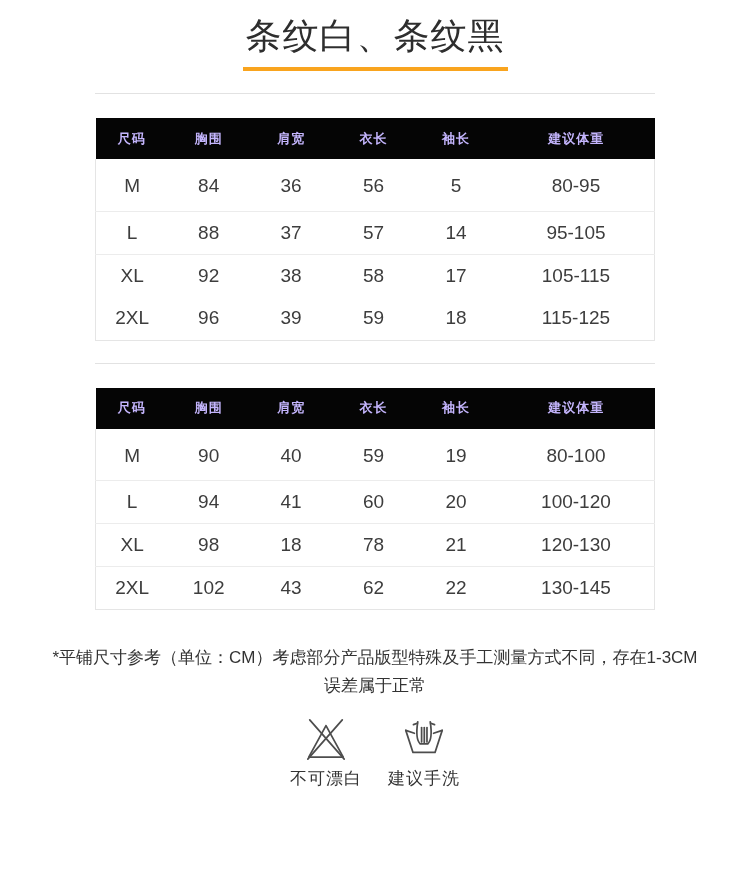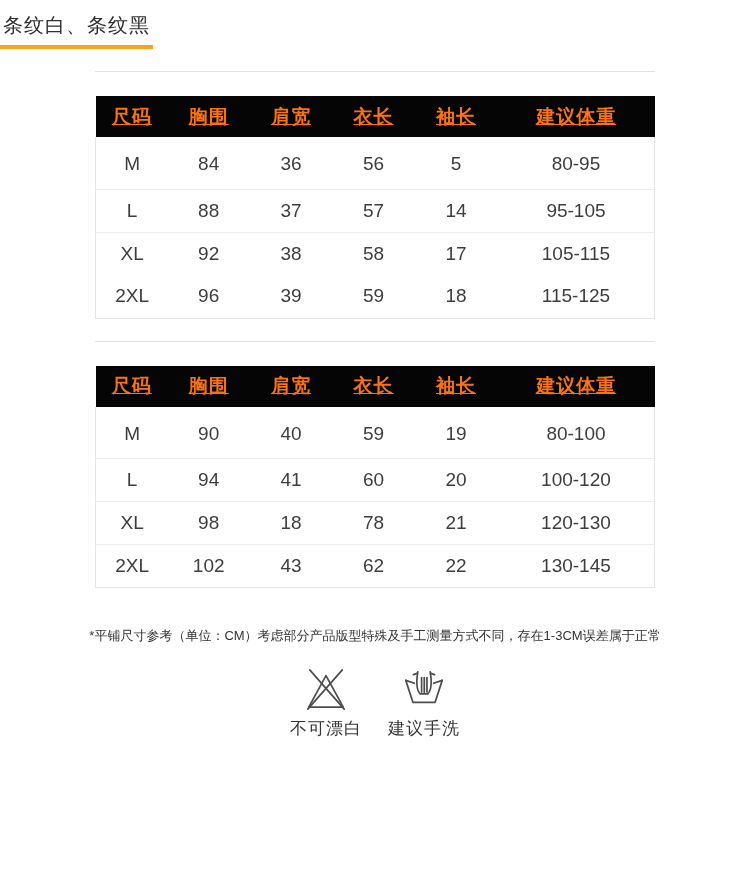--- a/index.html
+++ b/index.html
@@ -11,23 +11,23 @@
   }
   .page {
     width: 750px;
     height: 884px;
     margin: 0 auto;
     background: #ffffff;
     padding-top: 12px;
     overflow: hidden;
   }
   .section-title {
-    text-align: left;
+    text-align: center;
     margin: 0;
-    font-size: 20px;
+    font-size: 36px;
     font-weight: 400;
     color: #2e2e2e;
     letter-spacing: 1px;
   }
   .underlined {
     display: inline-block;
     padding: 0 3px 6px 3px;
     border-bottom: 4px solid #F9A41E;
   }
   .divider {
@@ -37,27 +37,26 @@
     margin: 22px auto 0 auto;
   }
   .size-table {
     width: 560px;
     margin: 24px auto 0 auto;
     border-collapse: collapse;
     table-layout: fixed;
   }
   .size-table th {
     background: #050505;
-    color: #f97316;
-    font-size: 19px;
+    color: #c4b5fd;
+    font-size: 13px;
     font-weight: 700;
     height: 41px;
     text-align: center;
     letter-spacing: 1px;
-    text-decoration: underline;
   }
   .size-table td {
     font-size: 19px;
     color: #3d3d3d;
     text-align: center;
     height: 43px;
   }
   .size-table tbody tr:first-child td { height: 52px; padding-top: 4px; }
   .size-table tbody td:first-child  { border-left: 1px solid #e5e5e5; }
   .size-table tbody td:last-child   { border-right: 1px solid #e5e5e5; }
@@ -67,21 +66,21 @@
   .size-table th:nth-child(2), .size-table td:nth-child(2) { width: 14.5%; }
   .size-table th:nth-child(3), .size-table td:nth-child(3) { width: 15%; }
   .size-table th:nth-child(4), .size-table td:nth-child(4) { width: 14.5%; }
   .size-table th:nth-child(5), .size-table td:nth-child(5) { width: 15%; }
   .size-table th:nth-child(6), .size-table td:nth-child(6) { width: 28%; }
   .title-gap-1 { margin-top: 30px; }
   .footnote {
     width: 648px;
     margin: 34px auto 0 auto;
     text-align: center;
-    font-size: 13px;
+    font-size: 17px;
     line-height: 28px;
     color: #333333;
   }
   .care-row {
     margin-top: 16px;
     display: flex;
     justify-content: center;
     align-items: flex-start;
     gap: 26px;
   }

